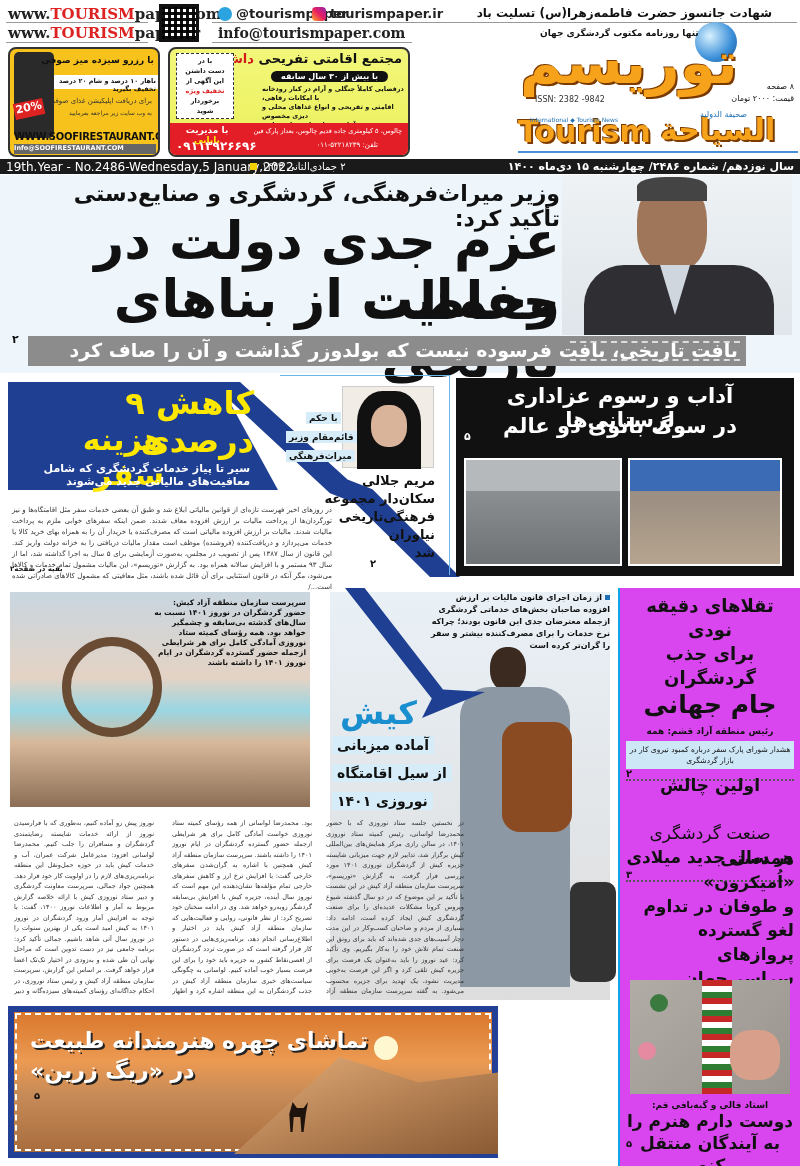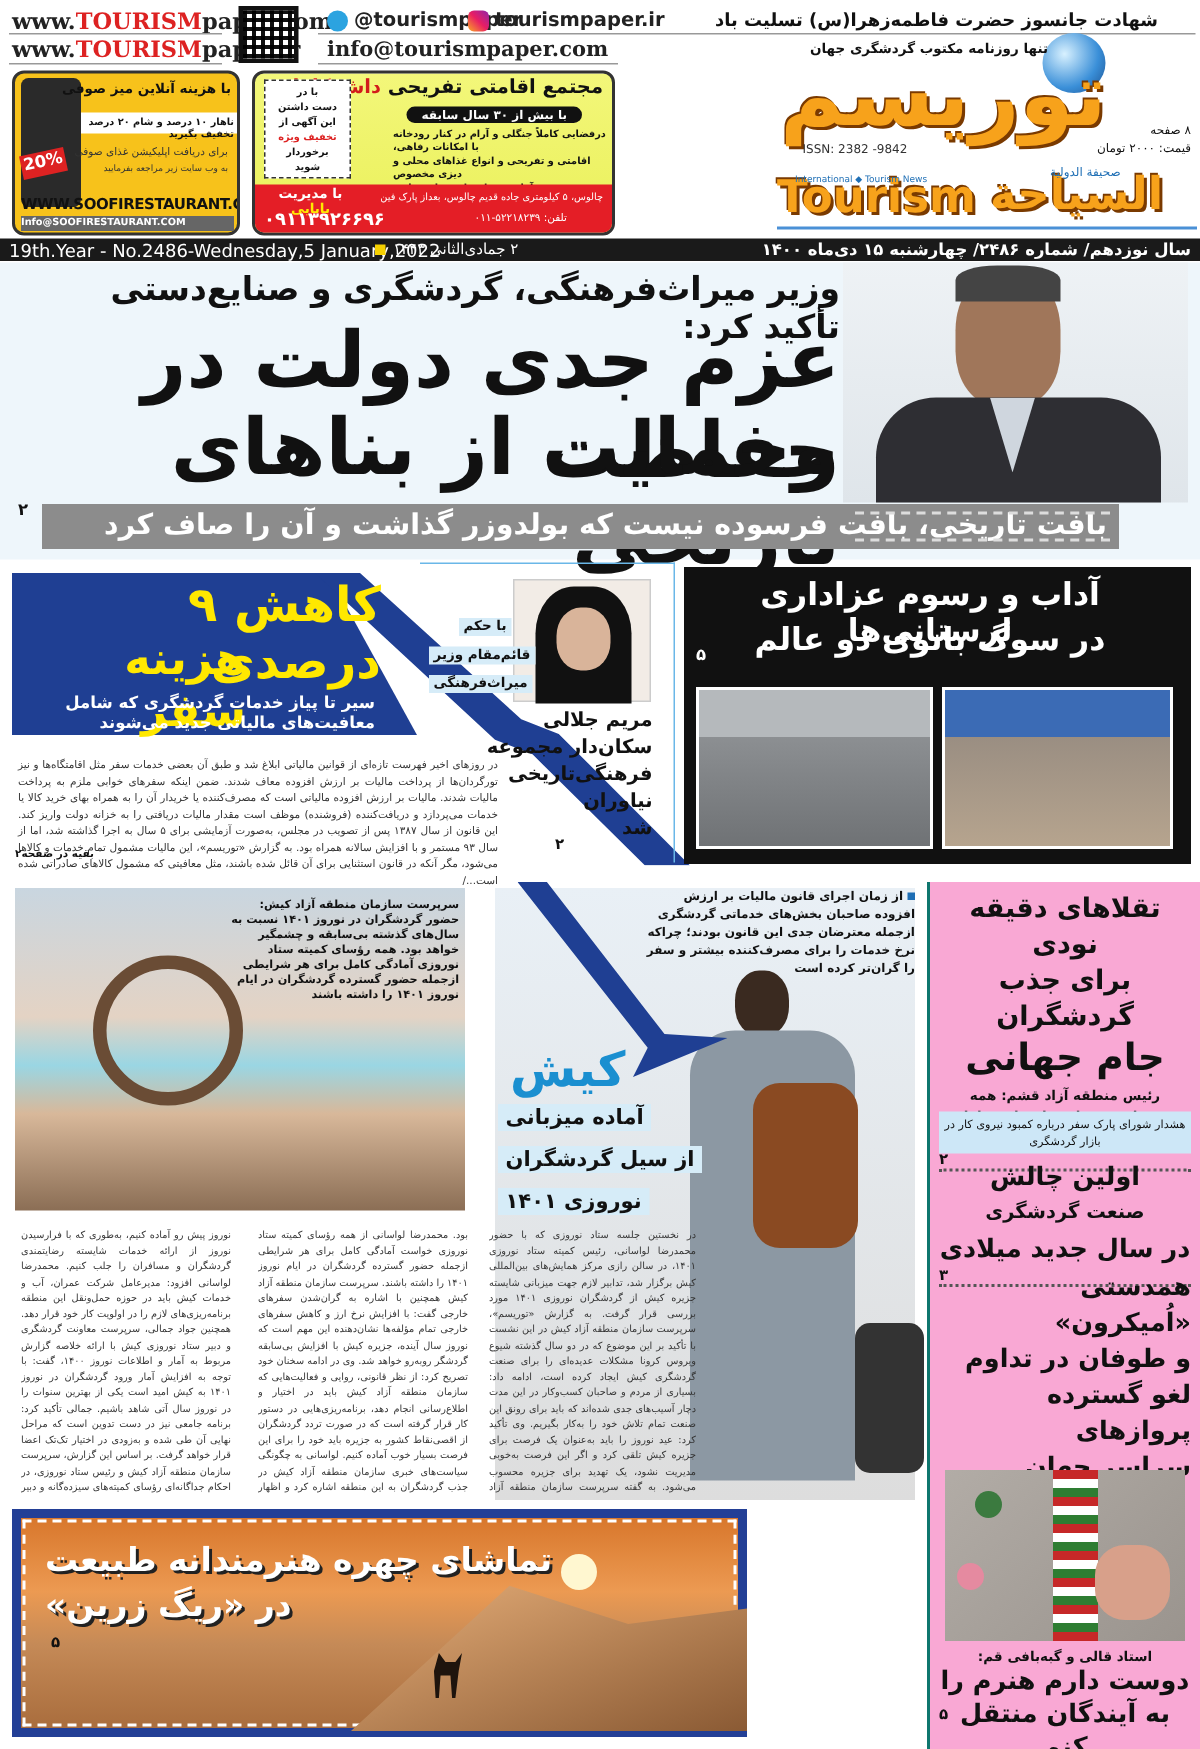--- a/index.html
+++ b/index.html
@@ -33,21 +33,21 @@
 
   .blue-panel { background: #1f3f93; }
   .yellow { color: #ffe800; }
   .small-body { font-size: 7px; line-height: 11px; color: #333; text-align: justify; }
 
   .black-box { background: #111; color: #fff; }
   .photo { background: #888; }
   .sky { background: linear-gradient(#c9d6e0,#e4d3c4 40%,#9ad6e3 55%,#d8b89a 70%,#8b6e55); }
   .man { background: linear-gradient(#e9f0f6,#ddd); }
 
-  .sidebar { background: #f9a8d4; border-left: 2px solid #0f766e; }
+  .sidebar { background: #d946ef; border-left: 2px solid #0ea5e9; }
   .dotline { border-bottom: 2px dotted #555; }
 
   .desert { background: linear-gradient(180deg,#d8772c 0%,#ec9a52 35%,#c58a57 60%,#a96d3d 100%); border: 6px solid #233f96; outline: 2px dashed #fff; outline-offset: -9px; }
   .pageno { font-weight: bold; font-size: 14px; }
 </style>
 </head>
 <body>
 
 <div class="abs" style="left:0;top:0;width:800px;height:160px;">
   <div class="abs url" style="left:8px;top:5px;">
@@ -84,21 +84,21 @@
 
   <div class="abs logo-word" style="left:518px;top:114px;font-size:30px;line-height:36px;color:#f7a21b;">Tourism</div>
   <div class="abs" style="left:530px;top:116px;font-size:6px;color:#1f6fb5;">International ◆ Tourism News</div>
   <div class="abs logo-word rtl" style="left:660px;top:110px;font-size:30px;line-height:40px;">السیاحة</div>
   <div class="abs rtl" style="left:700px;top:110px;font-size:8px;color:#1f6fb5;">صحيفة الدولية</div>
   <div class="abs" style="left:518px;top:151px;width:280px;height:2px;background:#4a90d6;"></div>
 
   <div class="abs ad-soofi" style="left:8px;top:47px;width:152px;height:110px;">
     <div class="abs" style="left:4px;top:3px;width:40px;height:86px;background:#2a2a2a;border-radius:5px;"></div>
     <div class="abs" style="left:4px;top:52px;width:30px;height:16px;background:#d22;color:#fff;font-size:11px;font-weight:bold;text-align:center;transform:rotate(-12deg);">20%</div>
-    <div class="abs rtl" style="right:4px;top:6px;font-size:9px;font-weight:bold;">با هزینه آنلاین میز صوفی</div>
+    <div class="abs rtl" style="right:4px;top:6px;font-size:9px;font-weight:bold;">با رزرو سیزده میز صوفی</div>
     <div class="abs rtl" style="left:44px;right:0;top:26px;height:14px;background:#fff;font-size:6.5px;padding:2px;font-weight:bold;">ناهار ۱۰ درصد و شام ۲۰ درصد تخفیف بگیرید</div>
     <div class="abs rtl" style="right:6px;top:48px;font-size:7px;color:#333;">برای دریافت اپلیکیشن غذای صوفی</div>
     <div class="abs rtl" style="right:6px;top:60px;font-size:6px;color:#333;">به وب سایت زیر مراجعه بفرمایید</div>
     <div class="abs" style="left:4px;top:82px;font-size:10px;font-weight:bold;letter-spacing:-0.3px;">WWW.SOOFIRESTAURANT.COM</div>
     <div class="abs" style="left:4px;top:95px;width:142px;height:10px;background:#666;color:#fff;font-size:6.5px;text-align:left;font-weight:bold;">Info@SOOFIRESTAURANT.COM</div>
   </div>
 
   <div class="abs ad-dash" style="left:168px;top:47px;width:242px;height:110px;">
     <div class="abs rtl" style="right:6px;top:2px;font-size:13px;font-weight:900;white-space:nowrap;">
       <span>مجتمع اقامتی تفریحی</span>
@@ -200,21 +200,21 @@
     <div class="abs" style="left:172px;top:130px;width:70px;height:110px;border-radius:18px;background:#8a4a22;"></div>
     <div class="abs" style="left:240px;top:290px;width:46px;height:100px;border-radius:10px;background:#333;"></div>
   </div>
   <div class="abs" style="left:345px;top:0;width:140px;height:130px;background:#1f3f93;clip-path:polygon(0 0,14% 0,70% 78%,100% 80%,55% 100%,62% 85%);"></div>
 
   <div class="abs rtl" style="left:430px;width:180px;top:4px;font-size:8px;font-weight:bold;line-height:12px;text-align:right;">
     <span style="display:inline-block;width:5px;height:5px;background:#1f6fb5;margin-left:3px;"></span><span>از زمان اجرای قانون مالیات بر ارزش افزوده صاحبان بخش‌های خدماتی گردشگری ازجمله معترضان جدی این قانون بودند؛ چراکه نرخ خدمات را برای مصرف‌کننده بیشتر و سفر را گران‌تر کرده است</span>
   </div>
   <div class="abs rtl" style="left:340px;top:106px;font-size:32px;font-weight:900;color:#1a8fd0;">کیش</div>
   <div class="abs rtl" style="left:332px;top:148px;background:#d6ecf8;font-size:14px;font-weight:bold;padding:1px 5px;">آماده میزبانی</div>
-  <div class="abs rtl" style="left:332px;top:176px;background:#d6ecf8;font-size:14px;font-weight:bold;padding:1px 5px;">از سیل گردشگران</div>
+  <div class="abs rtl" style="left:332px;top:176px;background:#d6ecf8;font-size:14px;font-weight:bold;padding:1px 5px;">از سیل اقامتگاه</div>
   <div class="abs rtl" style="left:332px;top:204px;background:#d6ecf8;font-size:14px;font-weight:bold;padding:1px 5px;">نوروزی ۱۴۰۱</div>
 
   <div class="abs rtl small-body" style="left:14px;width:140px;top:230px;height:178px;overflow:hidden;font-size:6.5px;line-height:10.5px;">نوروز پیش رو آماده کنیم، به‌طوری که با فرارسیدن نوروز از ارائه خدمات شایسته رضایتمندی گردشگران و مسافران را جلب کنیم. محمدرضا لواسانی افزود: مدیرعامل شرکت عمران، آب و خدمات کیش باید در حوزه حمل‌ونقل این منطقه برنامه‌ریزی‌های لازم را در اولویت کار خود قرار دهد. همچنین جواد جمالی، سرپرست معاونت گردشگری و دبیر ستاد نوروزی کیش با ارائه خلاصه گزارش مربوط به آمار و اطلاعات نوروز ۱۴۰۰، گفت: با توجه به افزایش آمار ورود گردشگران در نوروز ۱۴۰۱ به کیش امید است یکی از بهترین سنوات را در نوروز سال آتی شاهد باشیم. جمالی تأکید کرد: برنامه جامعی نیز در دست تدوین است که مراحل نهایی آن طی شده و به‌زودی در اختیار تک‌تک اعضا قرار خواهد گرفت. بر اساس این گزارش، سرپرست سازمان منطقه آزاد کیش و رئیس ستاد نوروزی، در احکام جداگانه‌ای رؤسای کمیته‌های سیزده‌گانه و دبیر ستاد نوروزی ۱۴۰۱ کیش را منصوب کرد. شایان ذکر است، در ادامه این جلسه دبیر و رؤسای کمیته‌های ستاد نوروزی نیز نظرات و پیشنهادات خود را درخصوص نحوه ارائه خدمات در جهت ارتقای سطح خدمات گردشگری در نوروز ۱۴۰۱ در حوزه‌های فعالیتی خود ارائه کردند.</div>
   <div class="abs rtl small-body" style="left:172px;width:140px;top:230px;height:178px;overflow:hidden;font-size:6.5px;line-height:10.5px;">بود. محمدرضا لواسانی از همه رؤسای کمیته ستاد نوروزی خواست آمادگی کامل برای هر شرایطی ازجمله حضور گسترده گردشگران در ایام نوروز ۱۴۰۱ را داشته باشند. سرپرست سازمان منطقه آزاد کیش همچنین با اشاره به گران‌شدن سفرهای خارجی گفت: با افزایش نرخ ارز و کاهش سفرهای خارجی تمام مؤلفه‌ها نشان‌دهنده این مهم است که نوروز سال آینده، جزیره کیش با افزایش بی‌سابقه گردشگر روبه‌رو خواهد شد. وی در ادامه سخنان خود تصریح کرد: از نظر قانونی، روایی و فعالیت‌هایی که سازمان منطقه آزاد کیش باید در اختیار و اطلاع‌رسانی انجام دهد، برنامه‌ریزی‌هایی در دستور کار قرار گرفته است که در صورت تردد گردشگران از اقصی‌نقاط کشور به جزیره باید خود را برای این فرصت بسیار خوب آماده کنیم. لواسانی به چگونگی سیاست‌های خبری سازمان منطقه آزاد کیش در جذب گردشگران به این منطقه اشاره کرد و اظهار داشت: در کشور ما از اواسط دی امسال مسافران در حال برنامه‌ریزی برای سفر هستند و درخصوص اینکه سیاست تبلیغاتی و خبری ما به چه صورت باشد در حال بررسی و برنامه‌ریزی هستیم. وی اعضای ستاد نوروزی را مورد خطاب قرار داد و گفت: باید خود را برای بیشترین مهمان و بی‌سابقه‌ترین حضور گردشگران در</div>
   <div class="abs rtl small-body" style="left:326px;width:138px;top:230px;height:178px;overflow:hidden;font-size:6.5px;line-height:10.5px;">در نخستین جلسه ستاد نوروزی که با حضور محمدرضا لواسانی، رئیس کمیته ستاد نوروزی ۱۴۰۱، در سالن رازی مرکز همایش‌های بین‌المللی کیش برگزار شد، تدابیر لازم جهت میزبانی شایسته جزیره کیش از گردشگران نوروزی ۱۴۰۱ مورد بررسی قرار گرفت. به گزارش «توریسم»، سرپرست سازمان منطقه آزاد کیش در این نشست با تأکید بر این موضوع که در دو سال گذشته شیوع ویروس کرونا مشکلات عدیده‌ای را برای صنعت گردشگری کیش ایجاد کرده است، ادامه داد: بسیاری از مردم و صاحبان کسب‌وکار در این مدت دچار آسیب‌های جدی شده‌اند که باید برای رونق این صنعت تمام تلاش خود را به‌کار بگیریم. وی تأکید کرد: عید نوروز را باید به‌عنوان یک فرصت برای جزیره کیش تلقی کرد و اگر این فرصت به‌خوبی مدیریت نشود، یک تهدید برای جزیره محسوب می‌شود. به گفته سرپرست سازمان منطقه آزاد کیش، حضور گردشگران در نوروز ۱۴۰۱ نسبت به سال‌های گذشته بی‌سابقه و چشمگیر خواهد</div>
 </div>
 
 <div class="abs desert" style="left:8px;top:1006px;width:490px;height:152px;">
   <div class="abs" style="left:360px;top:24px;width:24px;height:24px;border-radius:50%;background:#fff7d0;"></div>
   <div class="abs" style="left:220px;top:40px;width:264px;height:102px;background:linear-gradient(160deg,#e8b07a,#8a5a34);clip-path:polygon(0 100%,40% 5%,70% 30%,100% 20%,100% 100%);"></div>
@@ -229,21 +229,21 @@
     <div style="font-size:18px;font-weight:900;line-height:24px;">تقلاهای دقیقه نودی</div>
     <div style="font-size:18px;font-weight:900;line-height:24px;">برای جذب گردشگران</div>
     <div style="font-size:25px;font-weight:900;line-height:30px;">جام جهانی</div>
     <div style="font-size:9px;font-weight:bold;line-height:14px;margin-top:4px;">رئیس منطقه آزاد قشم: همه می‌دانستند جام‌جهانی است اما فرصت‌ها از دست رفت</div>
     <div class="dotline" style="text-align:left;font-size:10px;font-weight:bold;margin-top:2px;"><span>۲</span></div>
   </div>
 
   <div class="abs rtl" style="left:6px;right:6px;top:153px;text-align:center;">
     <div style="background:#cde7f7;font-size:7.5px;line-height:11px;padding:3px;">هشدار شورای پارک سفر درباره کمبود نیروی کار در بازار گردشگری</div>
     <div style="font-size:17px;font-weight:bold;line-height:24px;margin-top:4px;">اولین چالش</div>
-    <div style="font-size:13px;font-weight:bold;line-height:24px;">صنعت گردشگری</div>
+    <div style="font-size:17px;font-weight:normal;line-height:24px;margin-top:24px;">صنعت گردشگری</div>
     <div style="font-size:17px;font-weight:bold;line-height:24px;">در سال جدید میلادی</div>
     <div class="dotline" style="text-align:left;font-size:10px;font-weight:bold;"><span>۳</span></div>
   </div>
 
   <div class="abs rtl" style="left:6px;right:6px;top:258px;text-align:right;">
     <div style="font-size:17px;font-weight:900;line-height:24px;">همدستی «اُمیکرون»</div>
     <div style="font-size:17px;font-weight:900;line-height:24px;">و طوفان در تداوم</div>
     <div style="font-size:17px;font-weight:900;line-height:24px;">لغو گسترده پروازهای</div>
     <div style="font-size:17px;font-weight:900;line-height:24px;">سراسر جهان</div>
     <div class="dotline" style="margin-right:0;margin-left:30px;width:110px;float:left;text-align:left;font-size:10px;font-weight:bold;"><span>۳</span></div>

